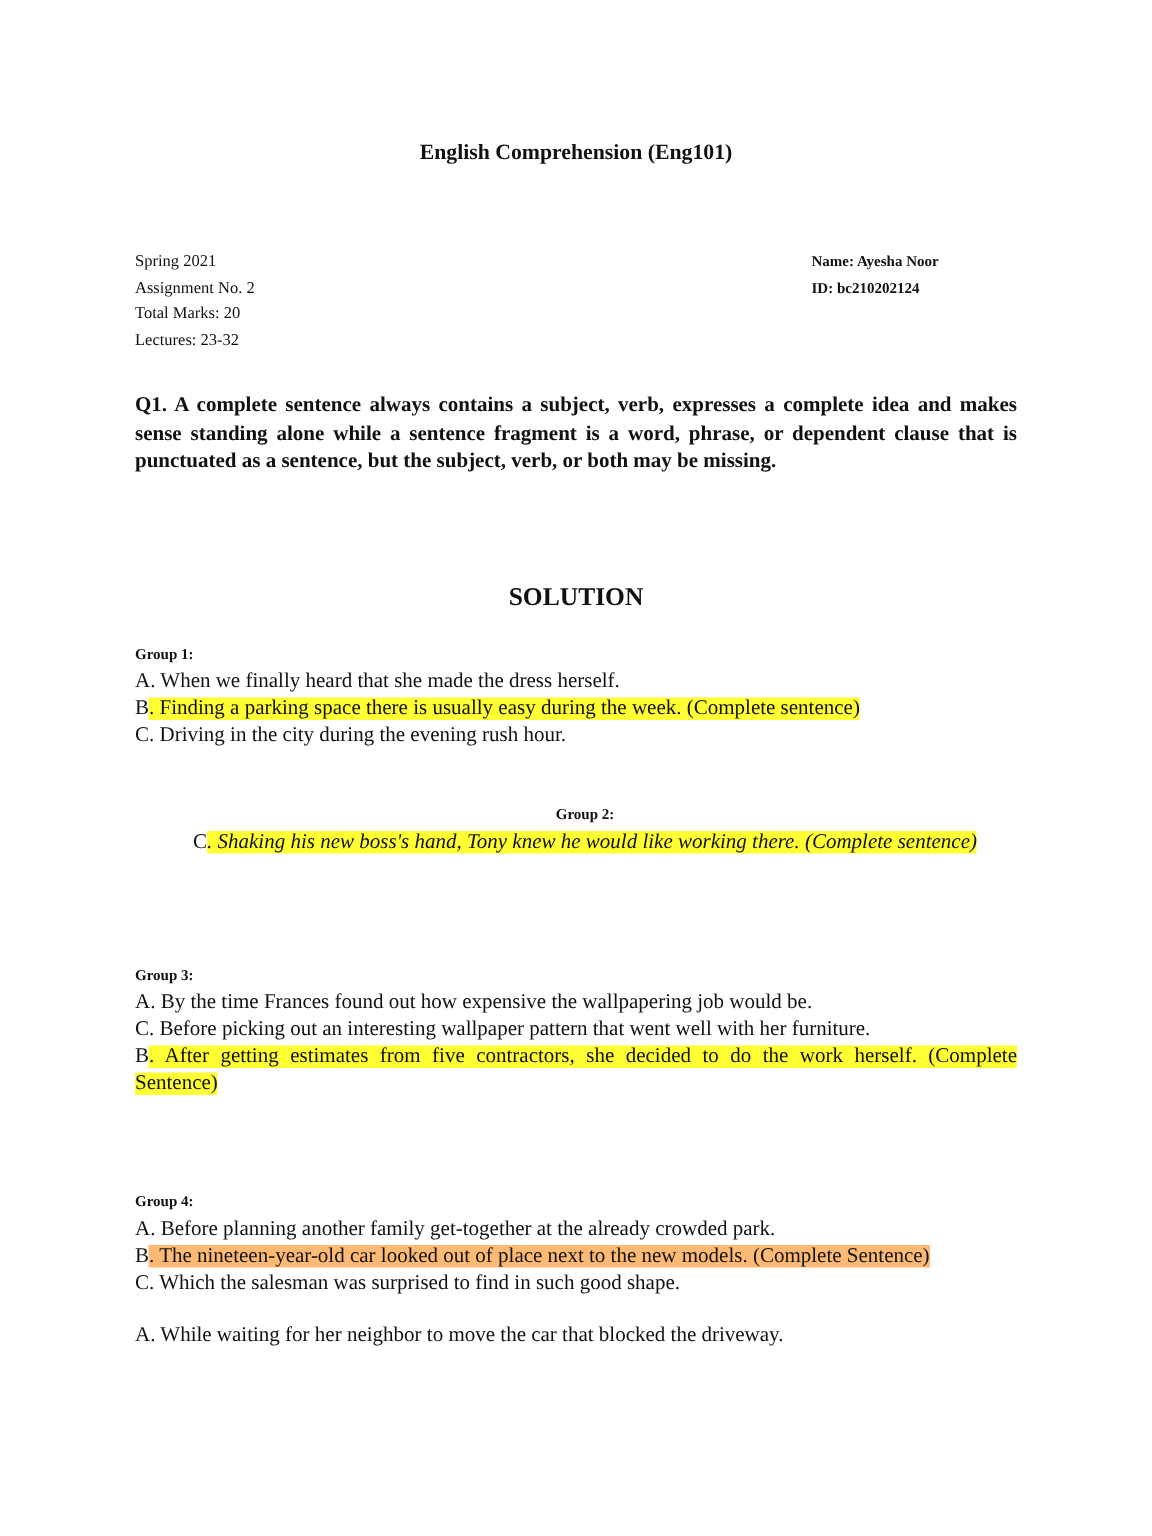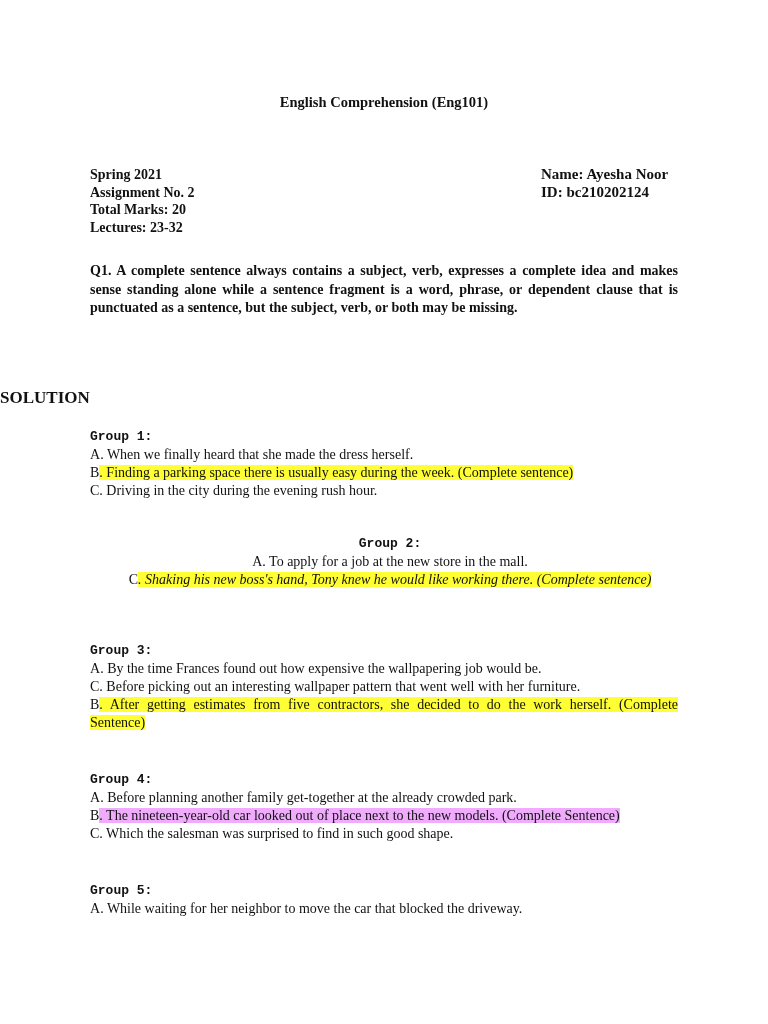--- a/index.html
+++ b/index.html
@@ -6,41 +6,41 @@
     body {
       width: 768px; height: 1024px; overflow: hidden; position: relative;
       font-family: "Liberation Serif", "DejaVu Serif", serif;
       color: #111111;
     }
     .page { position: absolute; left: 0; top: 0; width: 768px; height: 1024px; }
     .title {
       position: absolute; top: 94px; left: 0; width: 768px; text-align: center;
       font-weight: bold; font-size: 14.5px;
     }
-    .meta-left { position: absolute; left: 90px; top: 166px; font-weight: bold; font-size: 14px; line-height: 17.5px; }
-    .meta-right { position: absolute; left: 541px; top: 166px; font-weight: bold; font-size: 15px; line-height: 17.5px; }
+    .meta-left { position: absolute; left: 90px; top: 166px; font-weight: normal; font-size: 11px; line-height: 17.5px; }
+    .meta-right { position: absolute; left: 541px; top: 166px; font-weight: bold; font-size: 10px; line-height: 17.5px; }
     .para {
       position: absolute; left: 90px; width: 588px; font-weight: bold; font-size: 14px;
       line-height: 18.5px; text-align: justify;
     }
     .q1 { top: 262px; }
     .instr { top: 334px; text-align: left; }
     .solution {
-      position: absolute; top: 388px; left: 0; width: 768px; text-align: left;
+      position: absolute; top: 388px; left: 0; width: 768px; text-align: center;
       font-weight: bold; font-size: 17px;
     }
     .group { position: absolute; left: 90px; width: 600px; font-size: 14px; line-height: 18px; }
-    .group-title { font-weight: bold; font-size: 13px; font-family: Liberation Mono, monospace; }
+    .group-title { font-weight: bold; font-size: 10px; }
     .opt { font-family: "Liberation Serif", serif; font-weight: normal; white-space: nowrap; }
     .opt.wrap { white-space: normal; width: 588px; text-align: justify; }
     .hl { background: #ffff33; }
     .g1 { top: 428px; }
     .g2 { top: 535px; text-align: center; }
     .g3 { top: 642px; }
-    .g4 { top: 771px; }
+    .g4 { top: 793px; }
     .g5 { top: 882px; }
   </style>
 </head>
 <body>
 
 <div class="page">
 
   <div class="title">English Comprehension (Eng101)</div>
 
   <div class="meta-left">
@@ -61,36 +61,34 @@
 
   <div class="group g1">
     <div class="group-title">Group 1:</div>
     <div class="opt"><span>A</span>. <span>When we finally heard that she made the dress herself.</span></div>
     <div class="opt"><span>B</span><span class="hl" style="background: rgb(255, 255, 51);">. <span>Finding a parking space there is usually easy during the week. (Complete sentence)</span></span></div>
     <div class="opt"><span>C</span>. <span>Driving in the city during the evening rush hour.</span></div>
   </div>
 
   <div class="group g2">
     <div class="group-title">Group 2:</div>
-    <div class="opt"><span>A</span>. <span>To apply for a job at the new store in the mall.</span></div>
     <div class="opt"><span>C</span><span class="hl" style="background: rgb(255, 255, 51); font-style: italic;">. <span>Shaking his new boss's hand, Tony knew he would like working there. (Complete sentence)</span></span></div>
   </div>
 
   <div class="group g3">
     <div class="group-title">Group 3:</div>
     <div class="opt"><span>A</span>. <span>By the time Frances found out how expensive the wallpapering job would be.</span></div>
     <div class="opt"><span>C</span>. <span>Before picking out an interesting wallpaper pattern that went well with her furniture.</span></div>
     <div class="opt wrap"><span>B</span><span class="hl" style="background: rgb(255, 255, 51);">. <span>After getting estimates from five contractors, she decided to do the work herself. (Complete Sentence)</span></span></div>
   </div>
 
   <div class="group g4">
     <div class="group-title">Group 4:</div>
     <div class="opt"><span>A</span>. <span>Before planning another family get-together at the already crowded park.</span></div>
-    <div class="opt"><span>B</span><span class="hl" style="background: #f0abfc;">. <span>The nineteen-year-old car looked out of place next to the new models. (Complete Sentence)</span></span></div>
+    <div class="opt"><span>B</span><span class="hl" style="background: #fdba74;">. <span>The nineteen-year-old car looked out of place next to the new models. (Complete Sentence)</span></span></div>
     <div class="opt"><span>C</span>. <span>Which the salesman was surprised to find in such good shape.</span></div>
   </div>
 
   <div class="group g5">
-    <div class="group-title">Group 5:</div>
     <div class="opt"><span>A</span>. <span>While waiting for her neighbor to move the car that blocked the driveway.</span></div>
   </div>
 
 </div>
 
 </body></html>

